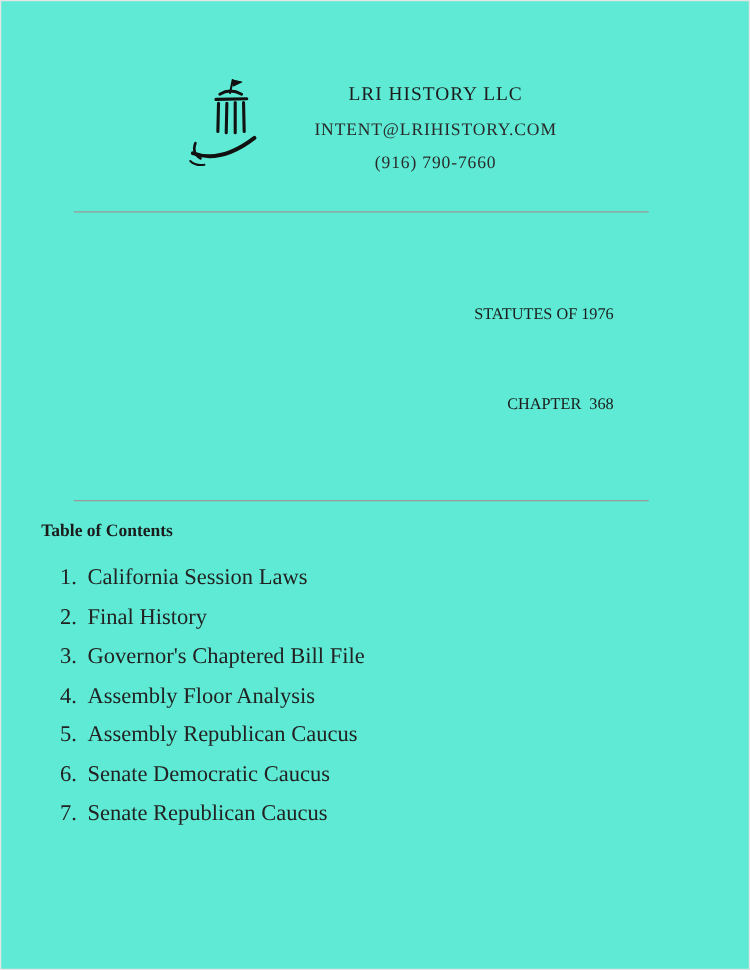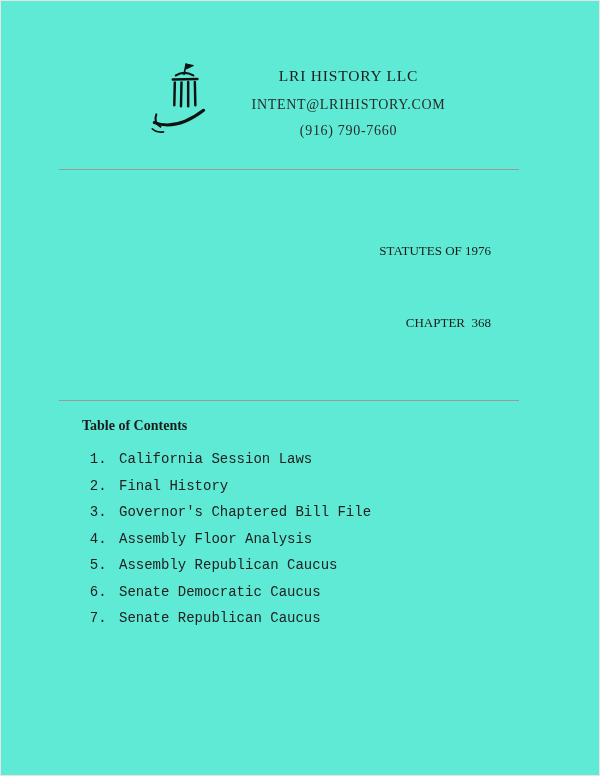--- a/index.html
+++ b/index.html
@@ -67,35 +67,34 @@
     text-align: right;
     font-weight: normal;
     font-size: 13px;
     line-height: 1.85;
     color: #1b1b1b;
     white-space: pre;
   }
 
   
   .toc {
-    margin-left: 81px;
+    margin-left: 32px;
     margin-right: 60px;
   }
   .toc-title {
     margin-top: 17px;
     font-weight: bold;
     font-size: 14px;
     color: #1b1b1b;
   }
   ol.toc-list {
     margin: 17px 0 0 0;
     padding-left: 33px;
-    font-size: 14px;
+    font-size: 18px;
     color: #222222;
-    font-family: Liberation Mono, monospace;
   }
   ol.toc-list li {
     margin-bottom: 10.5px;
     padding-left: 4px;
   }
 </style>
 </head>
 <body>
 
 <div class="page">

